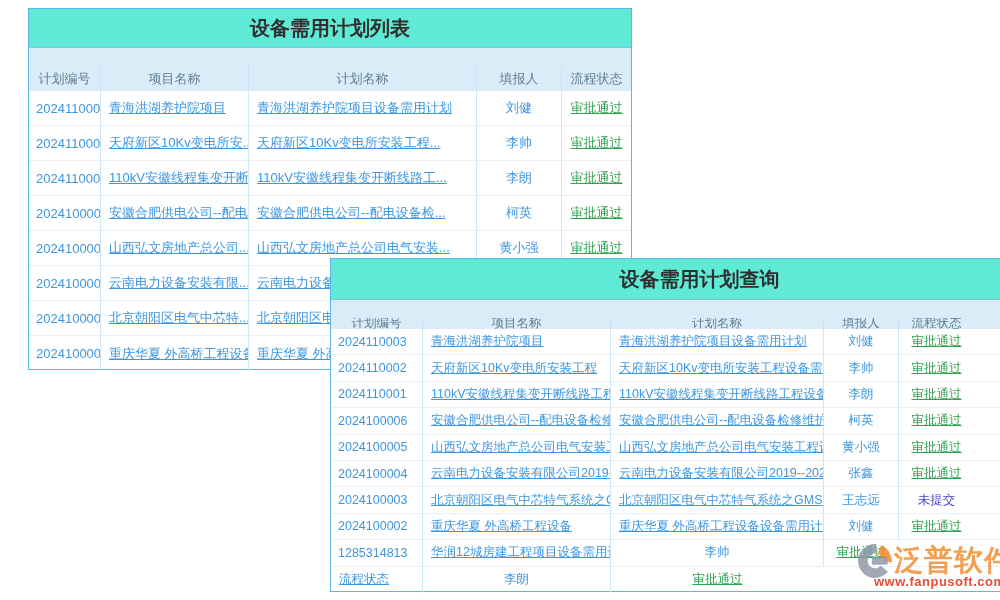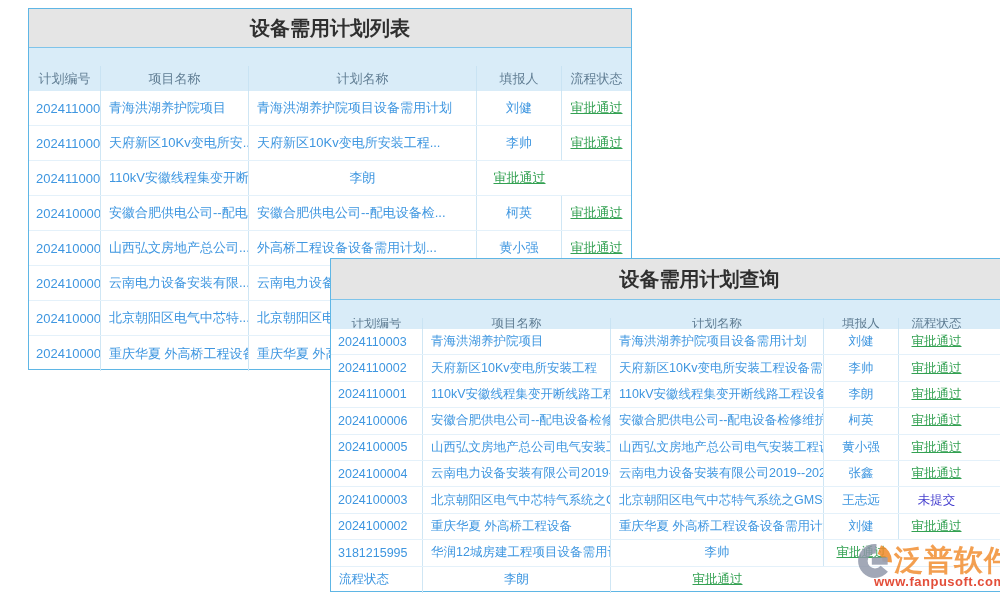--- a/index.html
+++ b/index.html
@@ -26,21 +26,21 @@
   .window{
     position:absolute;
     background:#ffffff;
     border:1px solid var(--win-border);
   }
   .window.back{left:28px;top:8px;width:604px;height:362px;z-index:1;}
   .window.front{left:330px;top:258px;width:739px;height:334px;z-index:2;}
   .title{
     display:flex;align-items:center;justify-content:center;
     font-weight:bold;color:var(--title-text);
-    background:#e5e5e5;
+    background:#5eead4;
   }
   .back .title{height:38px;font-size:20px;}
   .front .title{height:40px;font-size:20px;}
   .tr{display:grid;align-items:stretch;}
   .back .tr{grid-template-columns:72px 148px 228px 85px 69px;height:35px;}
   .front .tr{grid-template-columns:92px 188px 213px 75px 75px;height:26.4px;}
   .thead .tr{height:100%;}
   .thead{
     background:var(--header-bg);
     border-top:1px solid #7fc4ea;
@@ -59,21 +59,21 @@
   .tbody .tr:last-child{border-bottom:none;}
   .td{
     display:flex;align-items:center;
     color:var(--link-blue);
     overflow:hidden;white-space:nowrap;
   }
   .back .td{font-size:13px;}
   .front .td{font-size:12.5px;}
   .td:not(:last-child){border-right:1px solid var(--grid-v);}
   .td.c0{padding-left:7px;}
-  .td.c1,.td.c2{padding-left:8px;}
+  .td.c1,.td.c2{padding-left:8px;text-decoration:underline;}
   .td.c3,.td.c4{justify-content:center;}
   .td.status-approved{color:var(--approved);text-decoration:underline;}
   .td.status-unsubmitted{color:var(--unsubmitted);text-decoration:none;}
   
   .watermark{
     position:absolute;left:856px;top:540px;width:144px;height:56px;
     z-index:30;pointer-events:none;
   }
   .wm-row{display:flex;align-items:center;}
   .wm-logo{width:38px;height:38px;flex:0 0 38px;margin-top:2px;opacity:.9;}
@@ -115,36 +115,37 @@
     <div class="td c0">2024110002</div>
     <div class="td c1">天府新区10Kv变电所安...</div>
     <div class="td c2">天府新区10Kv变电所安装工程...</div>
     <div class="td c3">李帅</div>
     <div class="td c4 status-approved">审批通过</div>
   </div>
 
   <div class="tr">
     <div class="td c0">2024110001</div>
     <div class="td c1">110kV安徽线程集变开断...</div>
+    <div class="td c2">110kV安徽线程集变开断线路工...</div>
     <div class="td c3">李朗</div>
     <div class="td c4 status-approved">审批通过</div>
   </div>
 
   <div class="tr">
     <div class="td c0">2024100006</div>
     <div class="td c1">安徽合肥供电公司--配电...</div>
     <div class="td c2">安徽合肥供电公司--配电设备检...</div>
     <div class="td c3">柯英</div>
     <div class="td c4 status-approved">审批通过</div>
   </div>
 
   <div class="tr">
     <div class="td c0">2024100005</div>
     <div class="td c1">山西弘文房地产总公司...</div>
-    <div class="td c2">外高桥工程设备设备需用计划...</div>
+    <div class="td c2">山西弘文房地产总公司电气安装...</div>
     <div class="td c3">黄小强</div>
     <div class="td c4 status-approved">审批通过</div>
   </div>
 
   <div class="tr">
     <div class="td c0">2024100004</div>
     <div class="td c1">云南电力设备安装有限...</div>
     <div class="td c2">云南电力设备安装有限公司2019--2020设备需用计划</div>
     <div class="td c3">张鑫</div>
     <div class="td c4 status-approved">审批通过</div>
@@ -238,21 +239,21 @@
 
   <div class="tr">
     <div class="td c0">2024100002</div>
     <div class="td c1">重庆华夏 外高桥工程设备</div>
     <div class="td c2">重庆华夏 外高桥工程设备设备需用计划</div>
     <div class="td c3">刘健</div>
     <div class="td c4 status-approved">审批通过</div>
   </div>
 
   <div class="tr">
-    <div class="td c0">3181215995</div>
+    <div class="td c0">1285314813</div>
     <div class="td c2">华润12城房建工程项目设备需用计划2</div>
     <div class="td c3">李帅</div>
     <div class="td c4 status-approved">审批通过</div>
   </div>
 
   <div class="tr">
     <div class="td c1">流程状态</div>
     <div class="td c3">李朗</div>
     <div class="td c4 status-approved">审批通过</div>
   </div>

